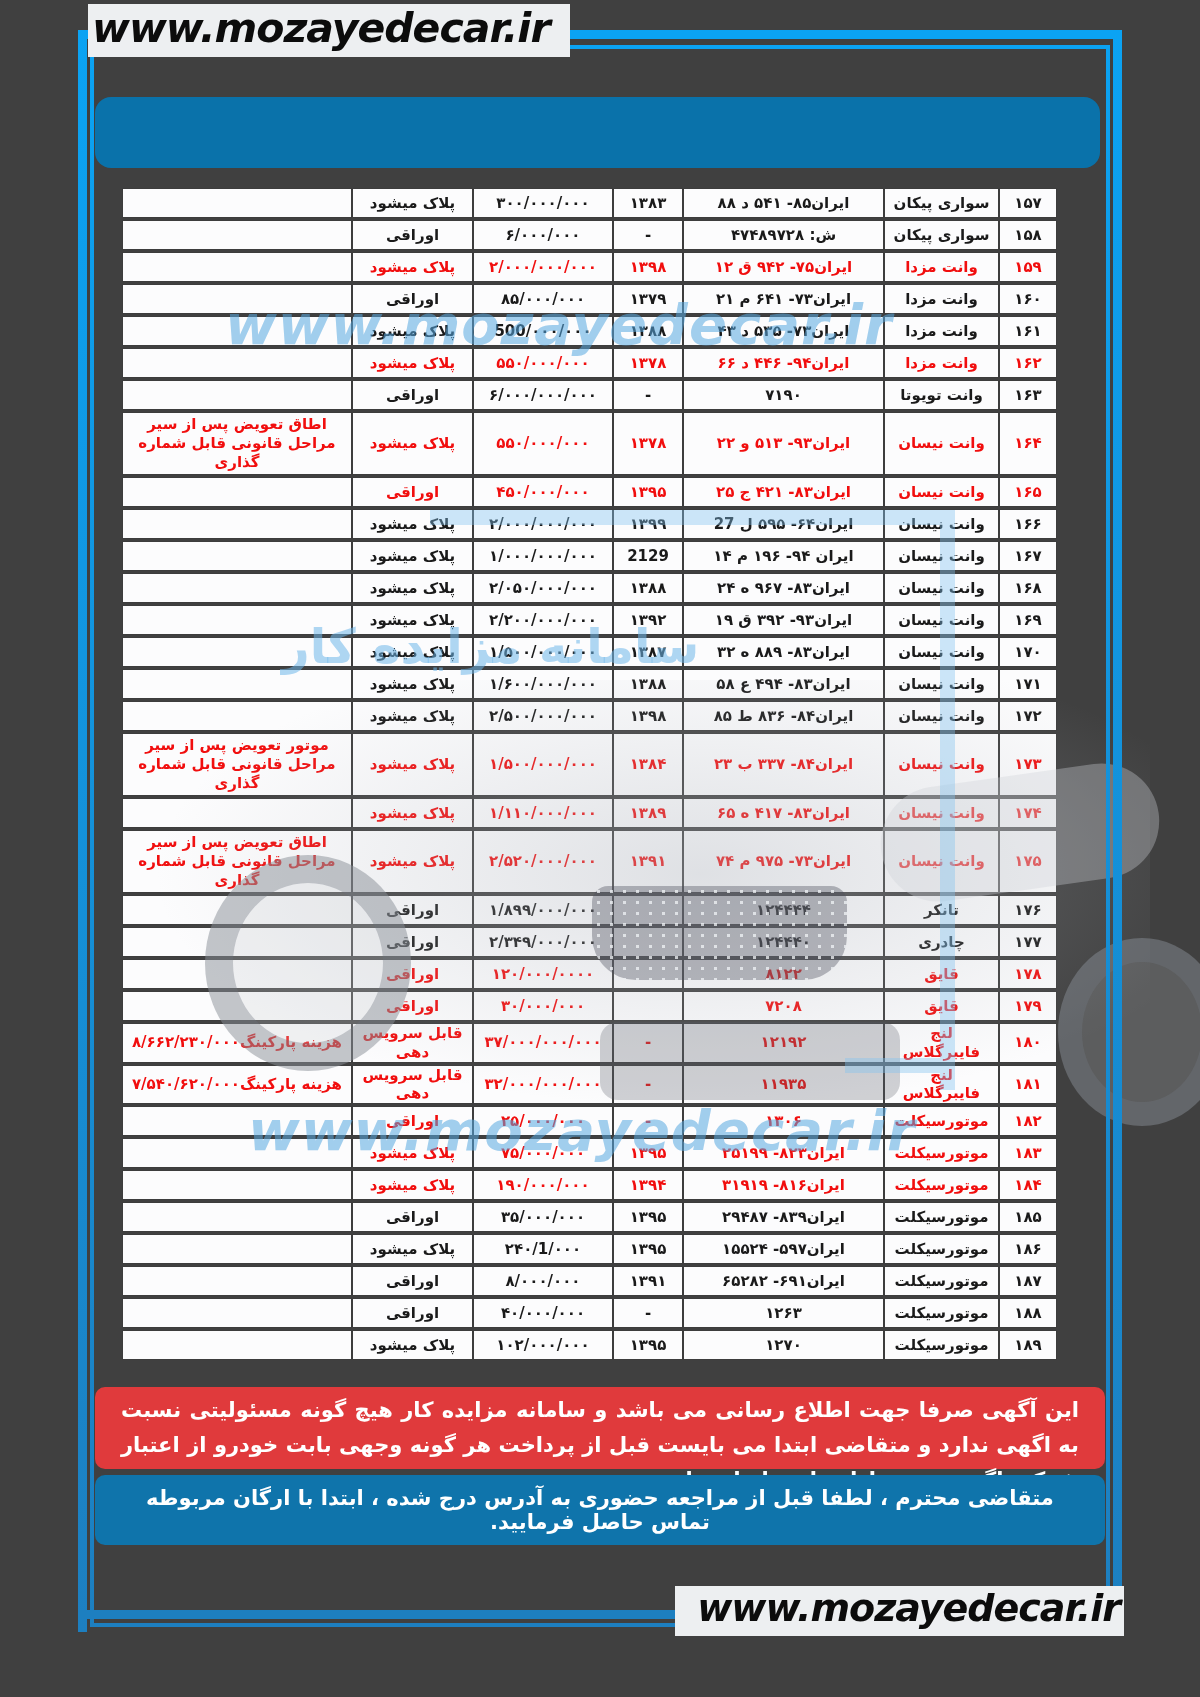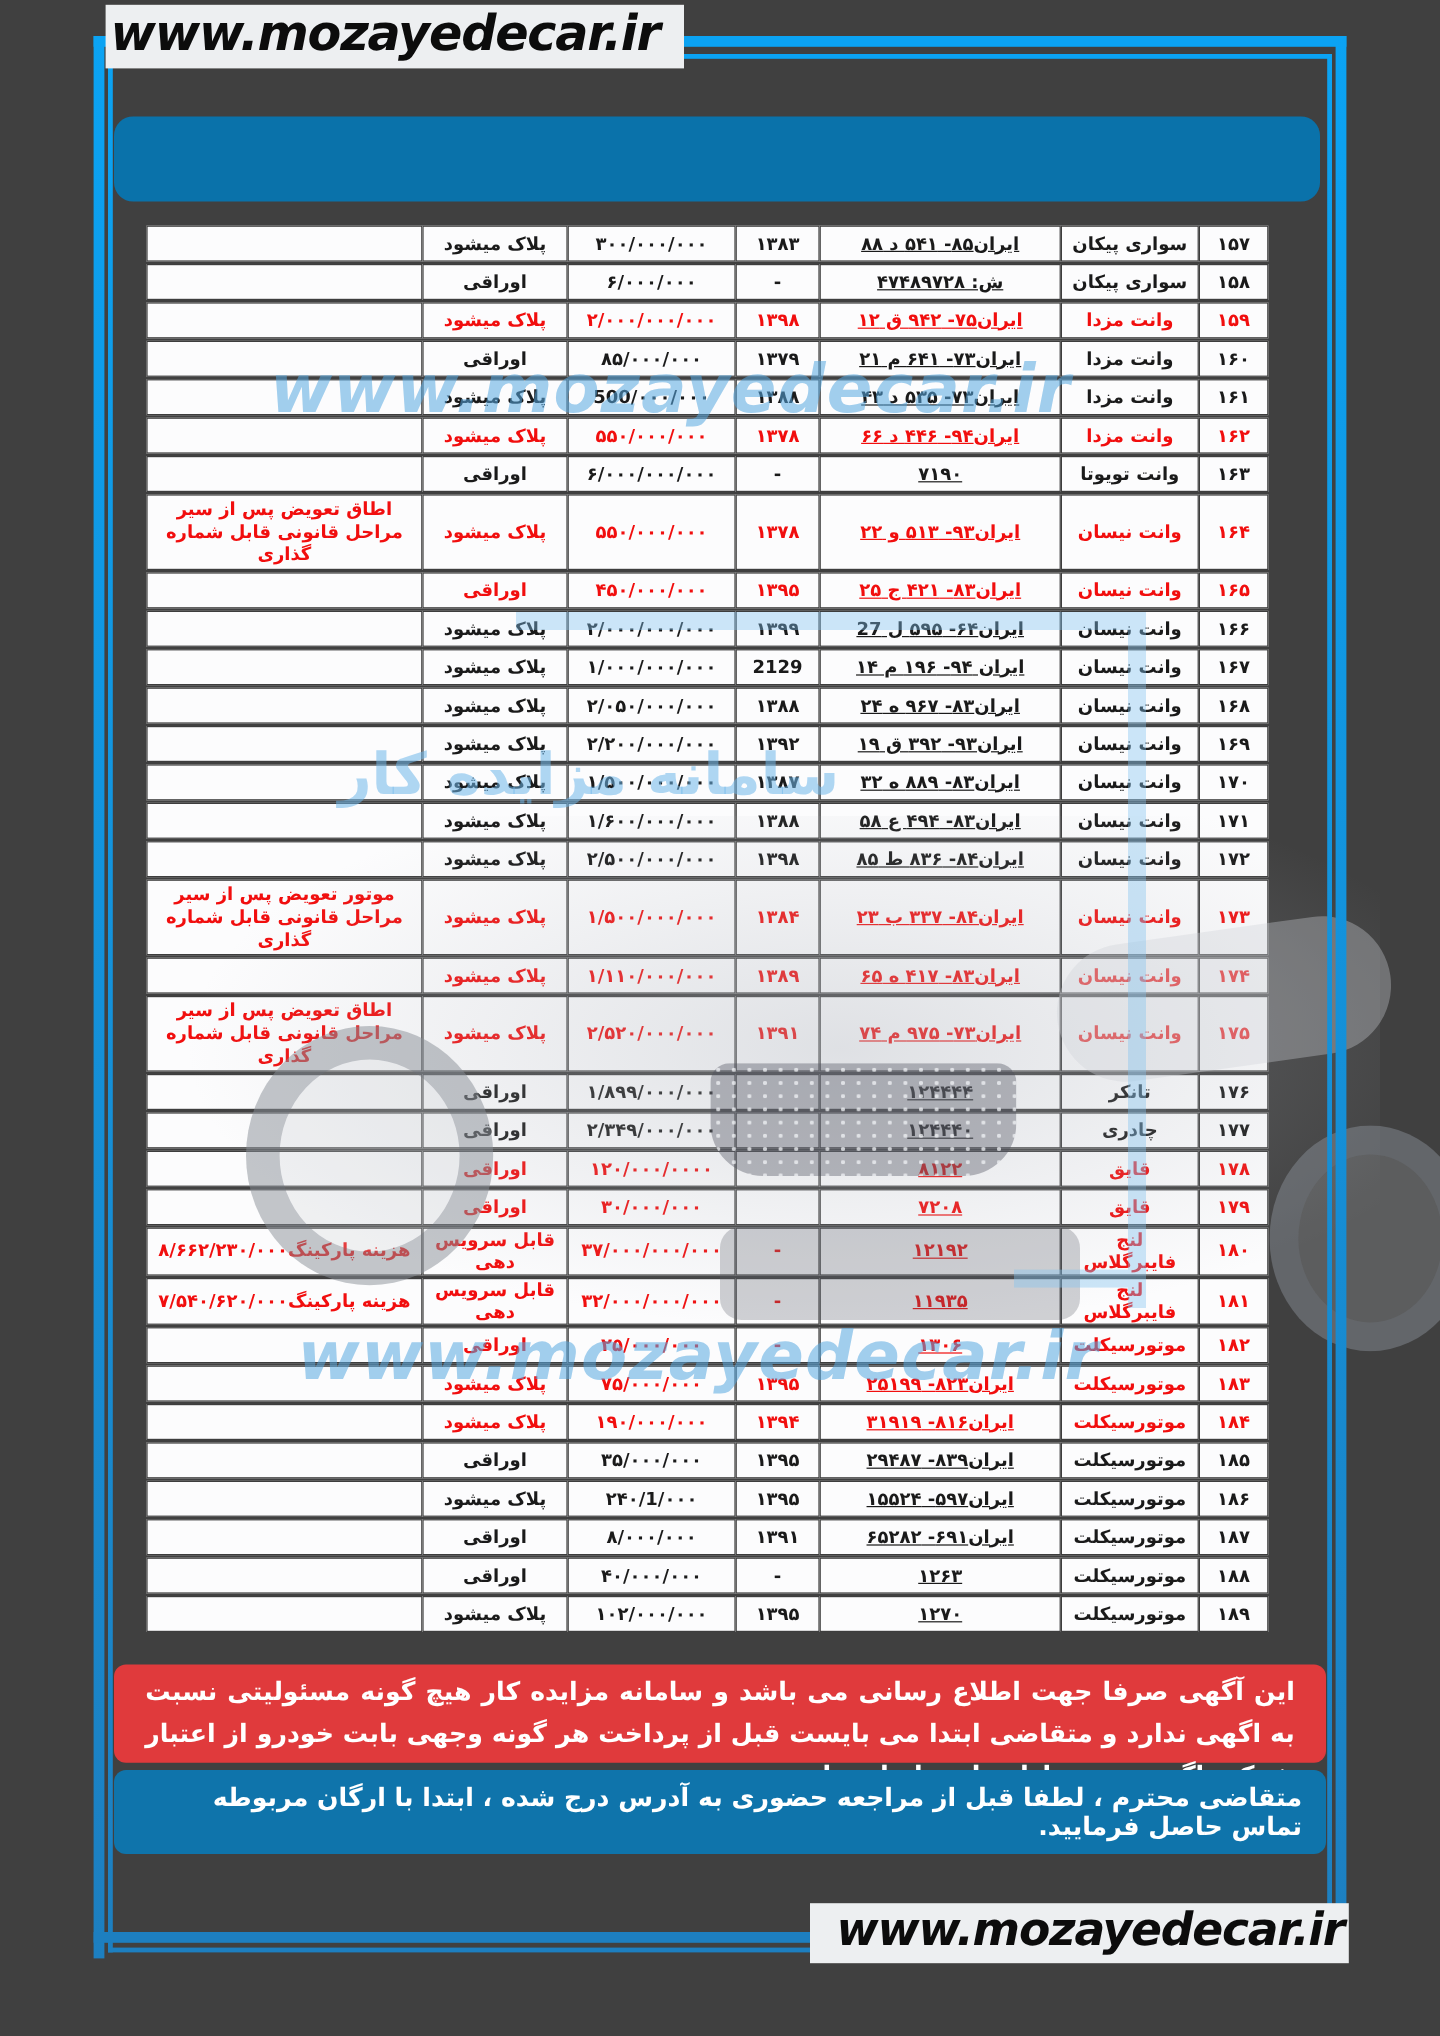--- a/index.html
+++ b/index.html
@@ -41,21 +41,21 @@
   }
   table.auction td{
     border:1.5px solid #3d3d3d;background:#fcfcfd;
     height:28px;padding:0 4px;text-align:center;vertical-align:middle;
     font-size:15px;font-weight:bold;color:#1a1a1a;line-height:1.25;
     overflow:hidden;
   }
   tr.tall td{height:61px;}
   tr.red td{color:#f10e0e;}
   td.c-note{font-size:13.5px;line-height:1.8;}
-  td.c-plate{font-size:15px;text-decoration:underline;}
+  td.c-plate{font-size:15px;}
   td.c-year{font-size:15px;}
 
   
   .bgfx{position:absolute;pointer-events:none;z-index:3;}
   .car-body{left:150px;top:680px;width:1000px;height:430px;
     background:radial-gradient(ellipse at 55% 45%, rgba(175,180,188,.38), rgba(175,180,188,0) 70%);}
   .car-light{left:880px;top:775px;width:280px;height:115px;border-radius:60px;
     background:rgba(205,208,214,.35);transform:rotate(-8deg);}
   .car-grille{left:592px;top:886px;width:255px;height:94px;
     border-radius:16px 16px 44px 44px;background-color:rgba(75,80,92,.38);
@@ -84,21 +84,21 @@
   .notice{
     position:absolute;left:95px;width:1010px;z-index:2;color:#ffffff;
     font-weight:bold;border-radius:10px;direction:rtl;box-sizing:border-box;
   }
   .notice-red{
     top:1387px;height:82px;background:#e03a3c;font-size:21px;
     padding:6px 26px 0 26px;text-align:justify;line-height:35px;
   }
   .notice-blue{
     top:1475px;height:70px;background:#0f74ab;font-size:21px;
-    display:flex;align-items:center;justify-content:center;text-align:right;
+    display:flex;align-items:center;justify-content:center;text-align:center;
     padding:0 20px;
   }
 </style>
 </head>
 <body>
 
 <div class="page">
 
   <div class="fl fl-top-outer"></div>
   <div class="fl fl-top-inner"></div>

